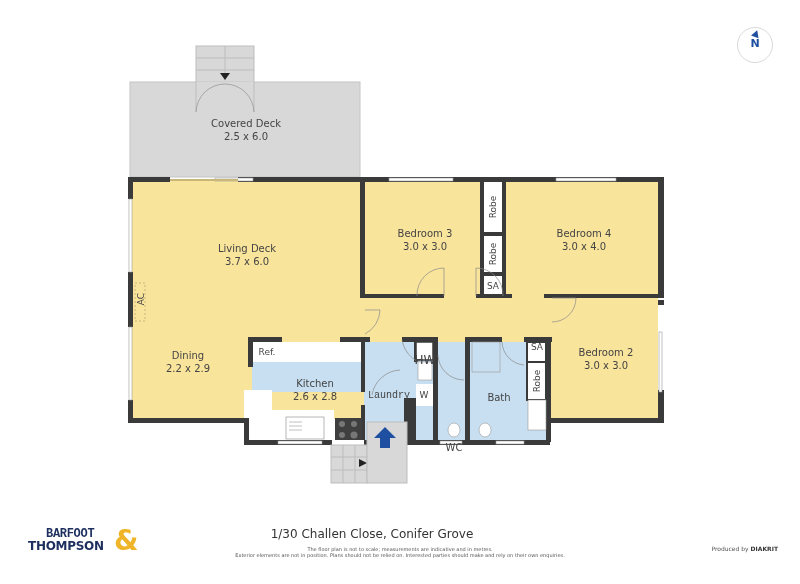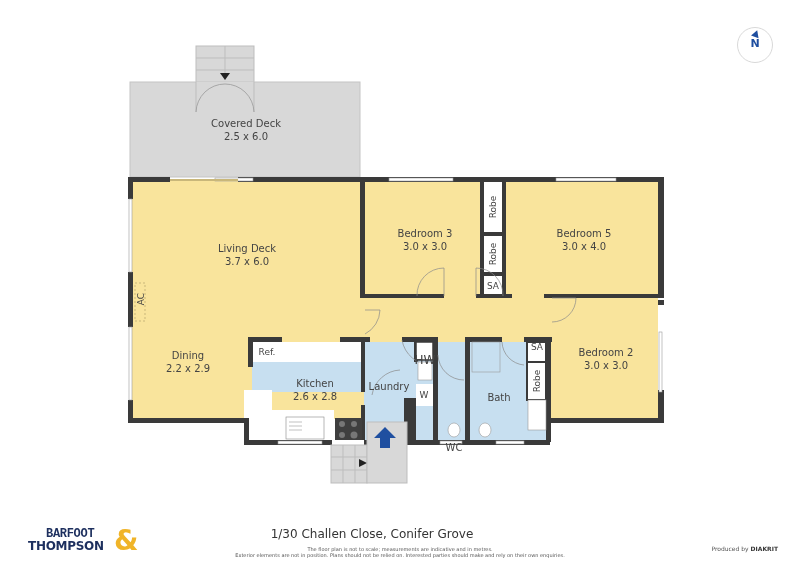--- a/index.html
+++ b/index.html
@@ -183,29 +183,29 @@
     <div>3.7 x 6.0</div>
   </div>
   <div class="lbl" style="left:188px;top:362px;">
     <div>Dining</div>
     <div>2.2 x 2.9</div>
   </div>
   <div class="lbl" style="left:315px;top:390px;">
     <div>Kitchen</div>
     <div>2.6 x 2.8</div>
   </div>
-  <div class="lbl" style="left:389px;top:386px;">Laundry</div>
+  <div class="lbl" style="left:389px;top:395px;font-family:Liberation Mono, monospace;">Laundry</div>
   <div class="lbl" style="left:454px;top:401px;margin-top:46px;">WC</div>
   <div class="lbl" style="left:499px;top:397px;">Bath</div>
   <div class="lbl" style="left:425px;top:240px;">
     <div>Bedroom 3</div>
     <div>3.0 x 3.0</div>
   </div>
   <div class="lbl" style="left:584px;top:240px;">
-    <div>Bedroom 5</div>
+    <div>Bedroom 4</div>
     <div>3.0 x 4.0</div>
   </div>
   <div class="lbl" style="left:606px;top:359px;">
     <div>Bedroom 2</div>
     <div>3.0 x 3.0</div>
   </div>
 
   
   <div class="lbl small vert" style="left:141px;top:299px;">AC</div>
   <div class="lbl small" style="left:267px;top:352px;">Ref.</div>

